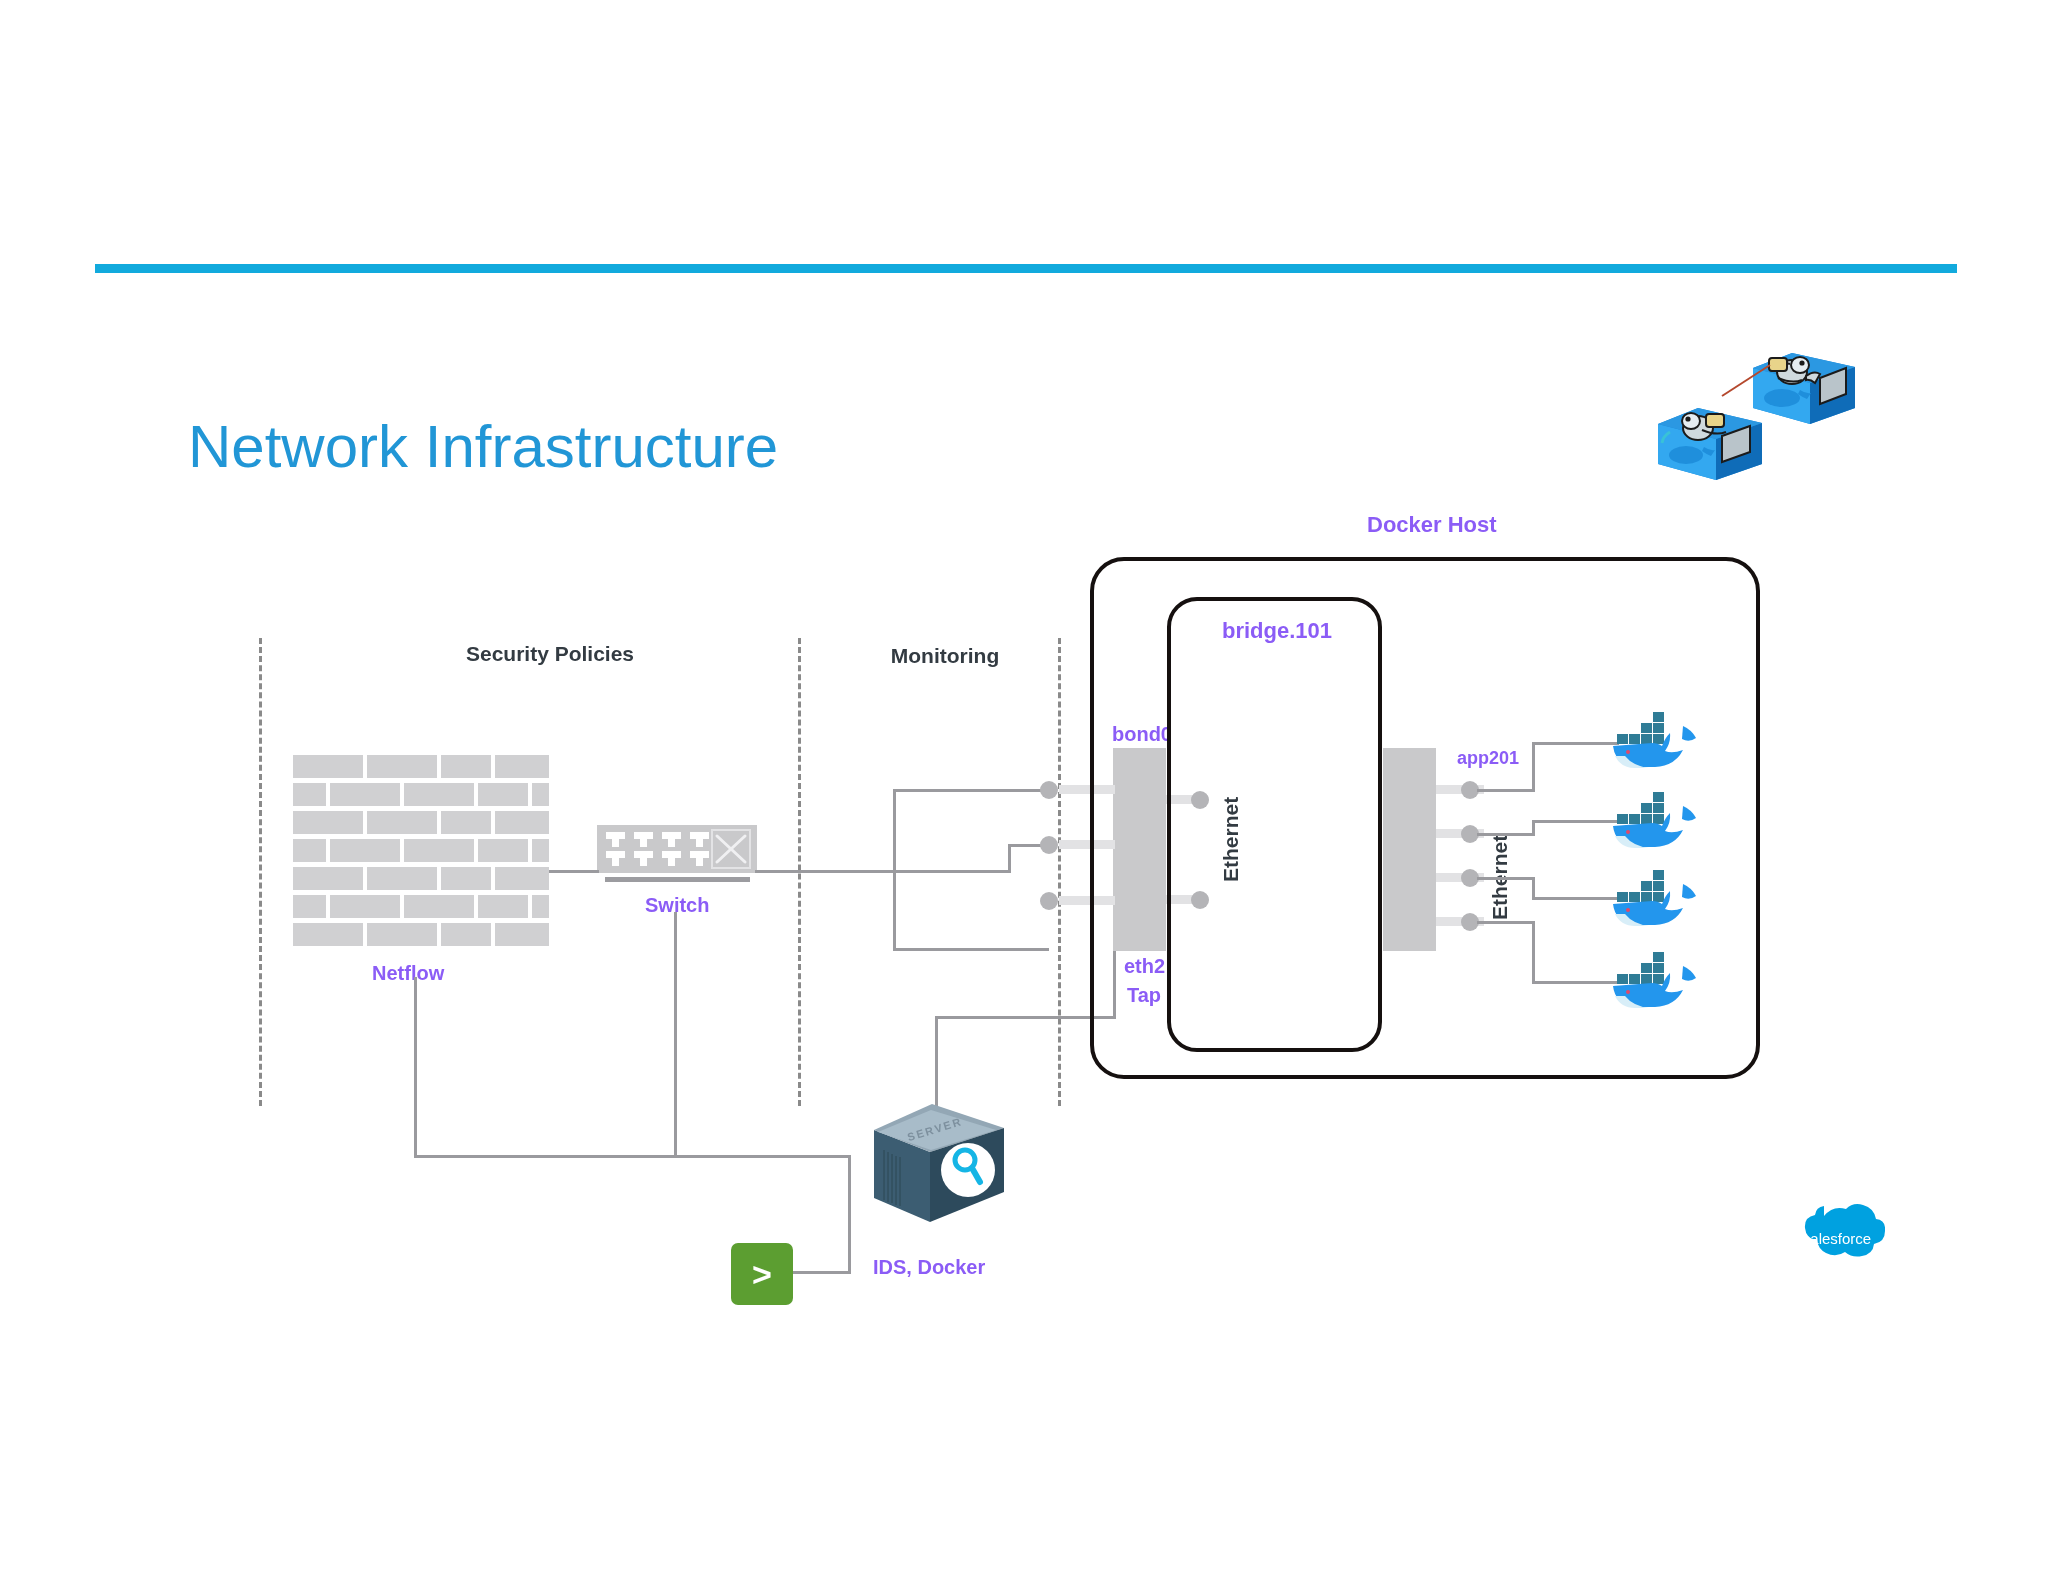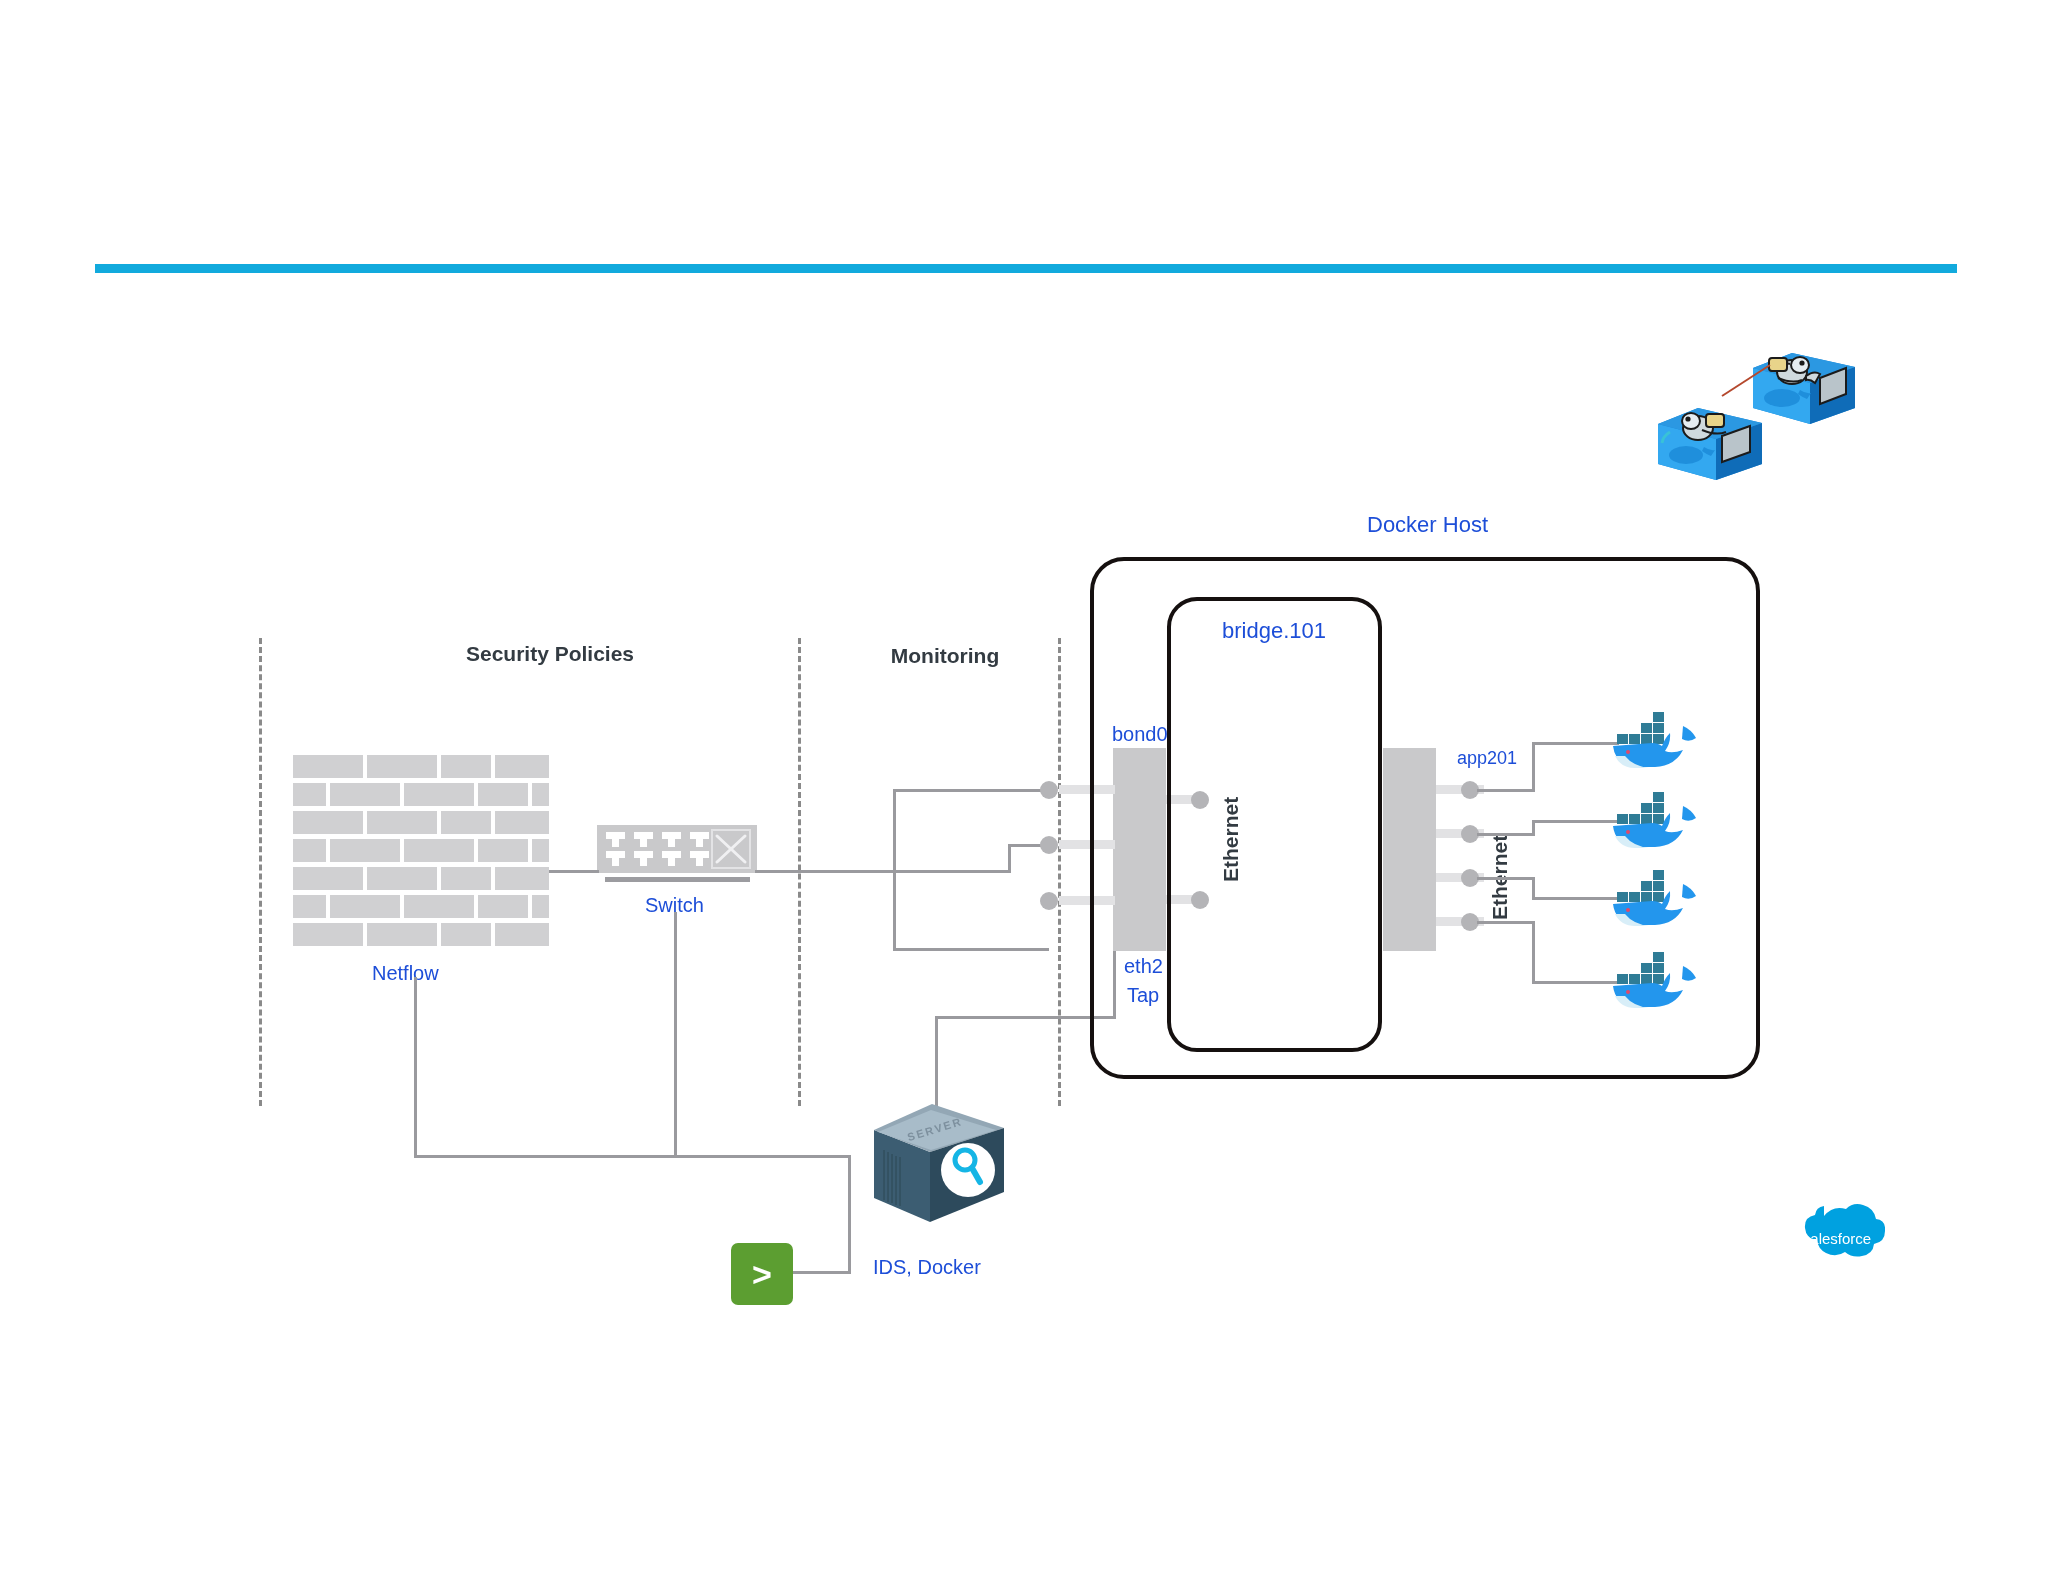--- a/index.html
+++ b/index.html
@@ -35,21 +35,21 @@
     position:absolute;font-size:21px;font-weight:bold;color:#333b42;
     white-space:nowrap;text-align:center;
   }
 
   
   .firewall{position:absolute;left:293px;top:755px;width:256px;height:195px;}
   .brick-row{position:absolute;left:0;width:256px;height:23px;}
   .brick{position:absolute;top:0;height:23px;background:#d0d0d2;}
 
   .node-caption{
-    position:absolute;font-size:20px;font-weight:normal;color:#1d4ed8;
+    position:absolute;font-size:20px;font-weight:bold;color:#8b5cf6;
     white-space:nowrap;
   }
 
   
   .switch-body{
     position:absolute;left:597px;top:825px;width:160px;height:48px;
     background:#c9c9cb;
   }
   .switch-base{
     position:absolute;left:605px;top:877px;width:145px;height:5px;background:#9c9ca0;
@@ -108,20 +108,21 @@
   
   .sf-logo{position:absolute;left:1790px;top:1202px;width:95px;height:70px;}
 </style>
 </head>
 <body>
 
 <div id="slide">
 
   <div class="accent-bar"></div>
 
+  <div class="slide-title">Network Infrastructure</div>
 
   <div class="docker-art">
     <svg viewBox="0 0 215 165" width="215" height="165">
 
       <g>
         <path d="M103 48 L142 33 L205 47 L205 88 L160 104 L103 88 Z" fill="#1a87d8"></path>
         <path d="M103 48 L160 63 L160 104 L103 88 Z" fill="#33a8f0"></path>
         <path d="M160 63 L205 47 L205 88 L160 104 Z" fill="#0f6cb8"></path>
         <path d="M103 48 L142 33 L205 47 L160 63 Z" fill="#2b98e2"></path>
         <ellipse cx="132" cy="78" rx="18" ry="9" fill="#1f8fdc"></ellipse>

